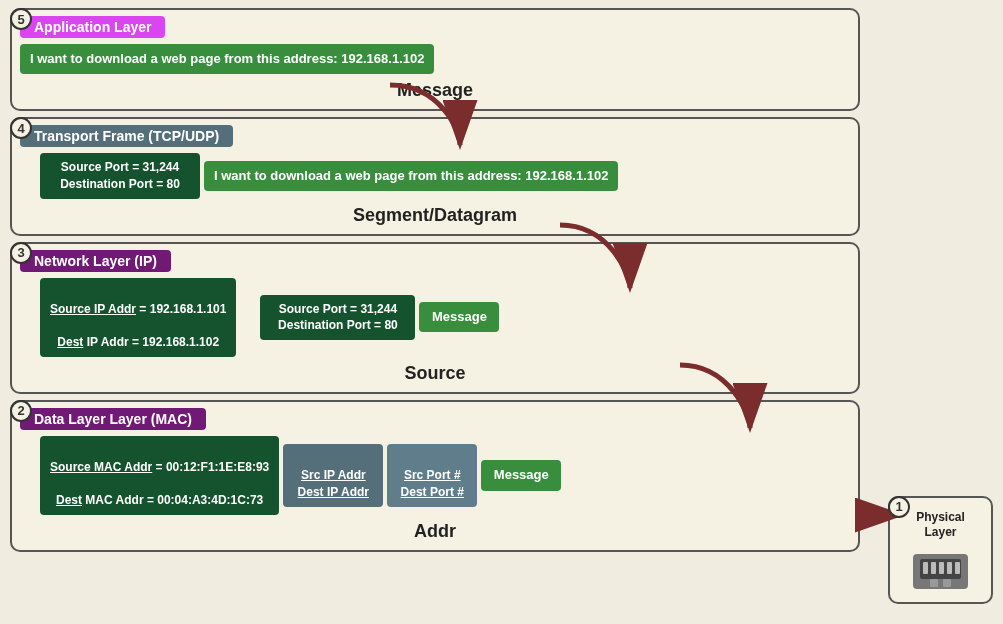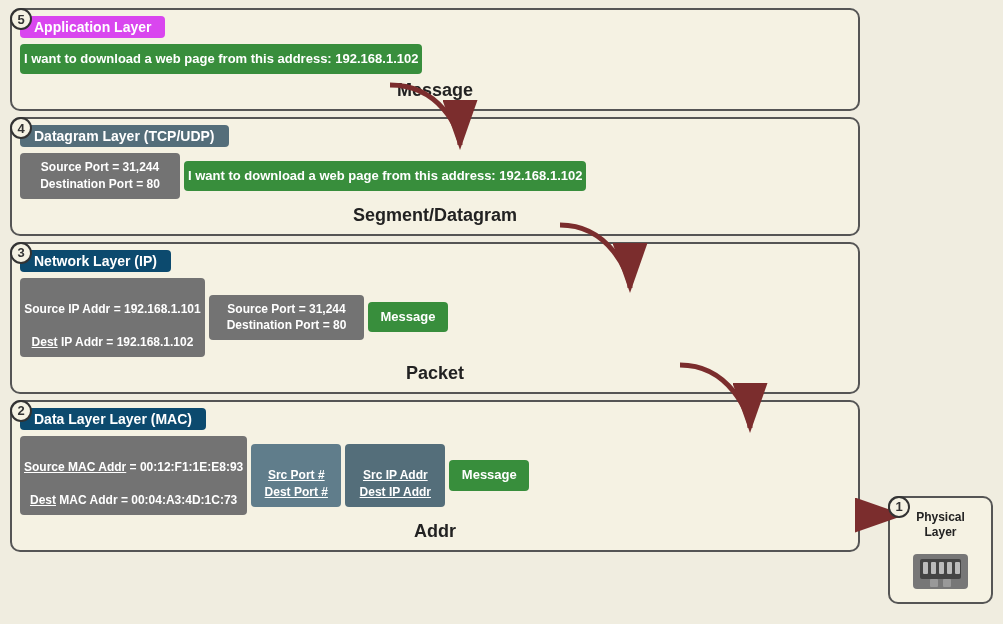--- a/index.html
+++ b/index.html
@@ -52,41 +52,41 @@
       font-weight: bold;
       font-size: 13px;
       position: absolute;
       left: -2px;
       top: -2px;
       z-index: 2;
     }
 
     .header-green { background: #d946ef; }
     .header-blue-gray { background: #546e7a; }
-    .header-steel { background: #0c4a6e; }
+    .header-steel { background: #701a75; }
 
     .layer-content {
       display: flex;
       align-items: center;
       gap: 4px;
       flex-wrap: nowrap;
     }
 
     .data-cell {
       border-radius: 4px;
-      padding: 6px 4px;
+      padding: 6px 10px;
       font-size: 12px;
       font-weight: bold;
       color: white;
       text-align: center;
       line-height: 1.4;
     }
 
     .cell-green { background: #388e3c; }
-    .cell-dark-green { background: #737373; }
+    .cell-dark-green { background: #14532d; margin-left: 20px; }
     .cell-blue-gray { background: #546e7a; }
     .cell-steel { background: #607d8b; }
 
     .layer-label {
       text-align: center;
       font-size: 18px;
       font-weight: bold;
       color: #222;
       margin-top: 6px;
     }
@@ -142,62 +142,62 @@
       </div>
       <div class="layer-content">
         <div class="data-cell cell-green" style="min-width:280px; font-size:13px;">I want to download a web page from this address: 192.168.1.102</div>
       </div>
       <div class="layer-label">Message</div>
     </div>
 
     <div class="layer-box">
       <span class="layer-num">4</span>
       <div>
-        <span class="layer-header header-blue-gray">Datagram Layer (TCP/UDP)</span>
+        <span class="layer-header header-blue-gray">Transport Frame (TCP/UDP)</span>
       </div>
       <div class="layer-content">
         <div class="data-cell cell-dark-green" style="min-width:160px; white-space:pre-line; font-size:12px;">Source Port = 31,244
 Destination Port = 80</div>
         <div class="data-cell cell-green" style="min-width:280px; font-size:13px;">I want to download a web page from this address: 192.168.1.102</div>
       </div>
       <div class="layer-label">Segment/Datagram</div>
     </div>
 
     <div class="layer-box">
       <span class="layer-num">3</span>
       <div>
         <span class="layer-header header-steel">Network Layer (IP)</span>
       </div>
       <div class="layer-content">
         <div class="data-cell cell-dark-green" style="min-width:185px; white-space:pre-line; font-size:12px;">
-          <span style="">Source IP Addr</span> = 192.168.1.101<br>
+          <span style="text-decoration:underline;">Source IP Addr</span> = 192.168.1.101<br>
           <span style="text-decoration:underline;">Dest</span> IP Addr = 192.168.1.102
         </div>
         <div class="data-cell cell-dark-green" style="min-width:155px; white-space:pre-line; font-size:12px;">Source Port = 31,244
 Destination Port = 80</div>
         <div class="data-cell cell-green" style="min-width:80px; font-size:13px;">Message</div>
       </div>
-      <div class="layer-label">Packet</div>
+      <div class="layer-label">Source</div>
     </div>
 
     <div class="layer-box">
       <span class="layer-num">2</span>
       <div>
         <span class="layer-header header-steel">Data Layer Layer (MAC)</span>
       </div>
       <div class="layer-content">
         <div class="data-cell cell-dark-green" style="min-width:190px; white-space:pre-line; font-size:12px;">
           <span style="text-decoration:underline;">Source MAC Addr</span> = 00:12:F1:1E:E8:93<br>
           <span style="text-decoration:underline;">Dest</span> MAC Addr = 00:04:A3:4D:1C:73
         </div>
+        <div class="data-cell cell-blue-gray" style="min-width:100px; white-space:pre-line; font-size:12px;">
+          <span style="text-decoration:underline;">Src IP Addr</span><br><span style="text-decoration:underline;">Dest IP Addr</span>
+        </div>
         <div class="data-cell cell-steel" style="min-width:90px; white-space:pre-line; font-size:12px;">
           <span style="text-decoration:underline;">Src Port #</span><br><span style="text-decoration:underline;">Dest Port #</span>
-        </div>
-        <div class="data-cell cell-blue-gray" style="min-width:100px; white-space:pre-line; font-size:12px;">
-          <span style="text-decoration:underline;">Src IP Addr</span><br><span style="text-decoration:underline;">Dest IP Addr</span>
         </div>
         <div class="data-cell cell-green" style="min-width:80px; font-size:13px;">Message</div>
       </div>
       <div class="layer-label">Addr</div>
     </div>
 
   </div>
 
   <div class="physical-box" style="position:absolute; right:10px; bottom:20px; width:105px;">
     <span class="layer-num">1</span>

